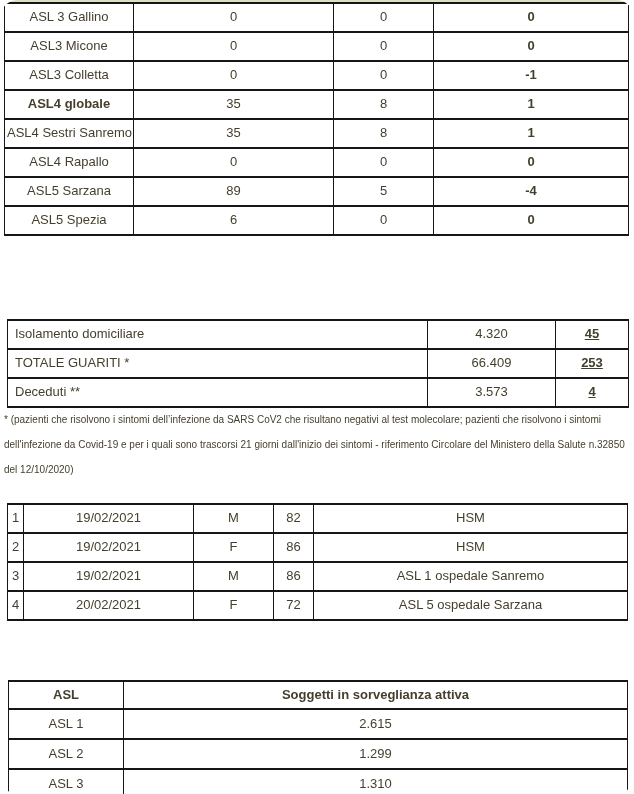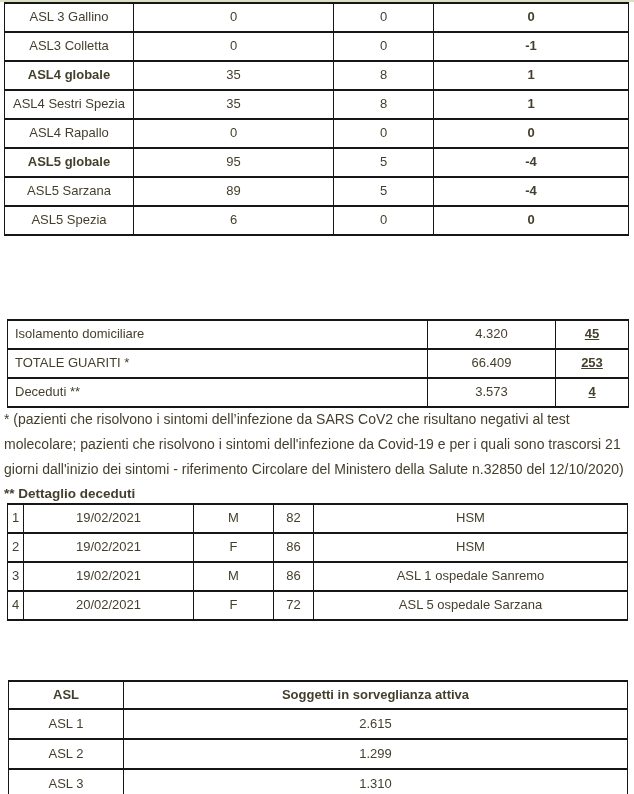--- a/index.html
+++ b/index.html
@@ -5,20 +5,21 @@
   * { margin: 0; padding: 0; box-sizing: border-box; }
   html, body { background: #ffffff; }
   .page {
     position: relative;
     width: 634px;
     height: 794px;
     background: #ffffff;
     overflow: hidden;
     font-family: "Liberation Sans", "DejaVu Sans", sans-serif;
     color: #443f2c;
+    border-radius: 18px;
   }
   .top-strip {
     position: absolute;
     left: 0; top: 0;
     width: 634px; height: 2px;
     background: #dbdfc3;
     z-index: 3;
   }
   table {
     border-collapse: collapse;
@@ -51,21 +52,21 @@
   
   .t-summary { left: 7px; top: 319px; width: 621px; }
   .t-summary td.cell-label { text-align: left; padding-left: 7px; }
   .t-summary td.val-delta { font-weight: bold; text-decoration: underline; }
 
   
   .footnote {
     position: absolute;
     left: 4px; top: 407px;
     width: 628px;
-    font-size: 14px;
+    font-size: 10px;
     line-height: 25px;
     color: #443f2c;
   }
   .deaths-heading {
     position: absolute;
     left: 4px; top: 481px;
     width: 628px;
     font-size: 13.5px;
     line-height: 25px;
     font-weight: bold;
@@ -101,48 +102,48 @@
         <td></td>
         <td></td>
       </tr>
       <tr>
         <td class="cell-label">ASL 3 Gallino</td>
         <td>0</td>
         <td>0</td>
         <td class="val-delta">0</td>
       </tr>
       <tr>
+        <td class="cell-label">ASL3 Micone</td>
+        <td>0</td>
+        <td>0</td>
+        <td class="val-delta">0</td>
+      </tr>
+      <tr>
         <td class="cell-label">ASL3 Colletta</td>
         <td>0</td>
         <td>0</td>
         <td class="val-delta">-1</td>
       </tr>
       <tr class="row-bold">
         <td class="cell-label">ASL4 globale</td>
         <td>35</td>
         <td>8</td>
         <td class="val-delta">1</td>
       </tr>
       <tr>
-        <td class="cell-label">ASL4 Sestri Spezia</td>
+        <td class="cell-label">ASL4 Sestri Sanremo</td>
         <td>35</td>
         <td>8</td>
         <td class="val-delta">1</td>
       </tr>
       <tr>
         <td class="cell-label">ASL4 Rapallo</td>
         <td>0</td>
         <td>0</td>
         <td class="val-delta">0</td>
-      </tr>
-      <tr class="row-bold">
-        <td class="cell-label">ASL5 globale</td>
-        <td>95</td>
-        <td>5</td>
-        <td class="val-delta">-4</td>
       </tr>
       <tr>
         <td class="cell-label">ASL5 Sarzana</td>
         <td>89</td>
         <td>5</td>
         <td class="val-delta">-4</td>
       </tr>
       <tr>
         <td class="cell-label">ASL5 Spezia</td>
         <td>6</td>
@@ -172,21 +173,20 @@
       <tr>
         <td class="cell-label">Deceduti **</td>
         <td>3.573</td>
         <td class="val-delta">4</td>
       </tr>
     </tbody>
   </table>
 
   <div class="footnote">* (pazienti che risolvono i sintomi dell’infezione da SARS CoV2 che risultano negativi al test molecolare; pazienti che risolvono i sintomi dell'infezione da Covid-19 e per i quali sono trascorsi 21 giorni dall'inizio dei sintomi - riferimento Circolare del Ministero della Salute n.32850 del 12/10/2020)</div>
 
-  <div class="deaths-heading">** Dettaglio deceduti</div>
 
   <table class="t-deaths">
     <colgroup>
         <col style="width:16px">
         <col style="width:170px">
         <col style="width:80px">
         <col style="width:40px">
         <col style="width:314px">
       </colgroup>
     <tbody>

